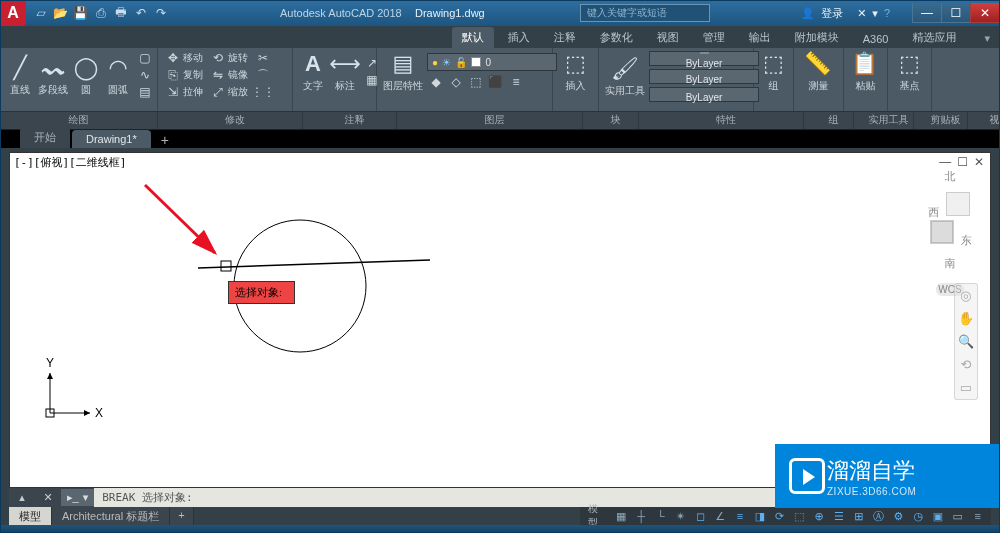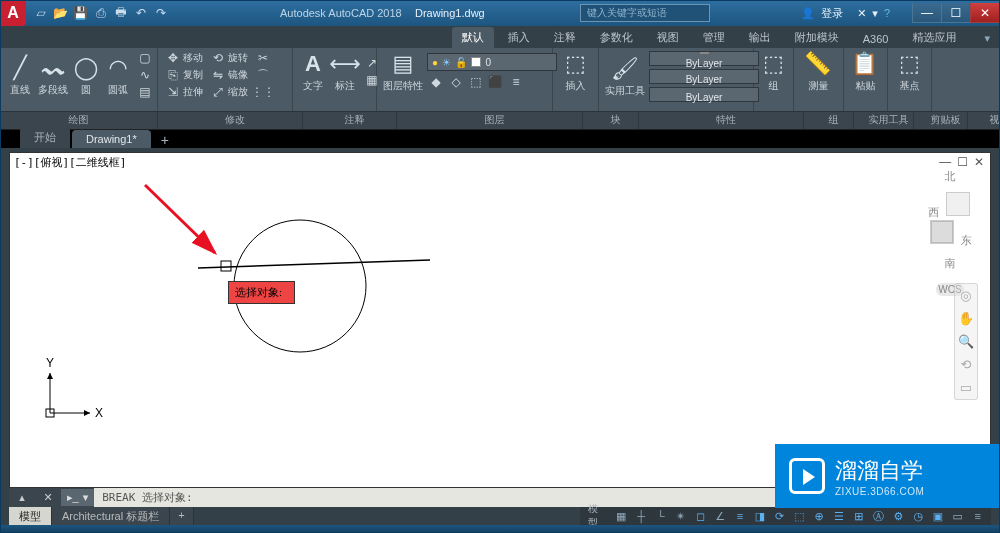--- a/index.html
+++ b/index.html
@@ -80,21 +80,21 @@
 .status { position: absolute; bottom: 8px; right: 9px; left: 580px; height: 18px; background: #2e373e; display: flex; align-items: center; justify-content: flex-end; gap: 1px; padding: 0 4px; }
 .status span { width: 20px; height: 16px; color: #8fa8b8; font-size: 11px; display: flex; align-items: center; justify-content: center; cursor: pointer; }
 .status span.on { color: #5cb0f0; }
 .status .txt { color: #b0bac2; font-size: 10px; width: auto; padding: 0 4px; }
 
 
 .outerborder { position: absolute; inset: 0; border: 1px solid #0a3a60; pointer-events: none; }
 .bottom-chrome { position: absolute; bottom: 0; left: 0; right: 0; height: 8px; background: linear-gradient(#1d5580,#13405e); }
 
 
-.watermark { position: absolute; right: 0; bottom: 25px; width: 225px; height: 64px; background: #0085dd; display: flex; align-items: center; gap: 10px; padding: 0 14px; margin-top: 36px; }
+.watermark { position: absolute; right: 0; bottom: 25px; width: 225px; height: 64px; background: #0085dd; display: flex; align-items: center; gap: 2px; padding: 0 14px; margin-top: 36px; }
 .watermark .play { width: 36px; height: 36px; border: 3px solid #fff; border-radius: 6px; position: relative; }
 .watermark .play::after { content: ""; position: absolute; left: 11px; top: 8px; border-left: 12px solid #fff; border-top: 8px solid transparent; border-bottom: 8px solid transparent; }
 .watermark .t1 { color: #fff; font-size: 22px; font-weight: 500; }
 .watermark .t2 { color: #cfe8f8; font-size: 10px; letter-spacing: .5px; }
 </style>
 </head>
 <body>
 
 <div class="titlebar">
   <div class="logo">A</div>

